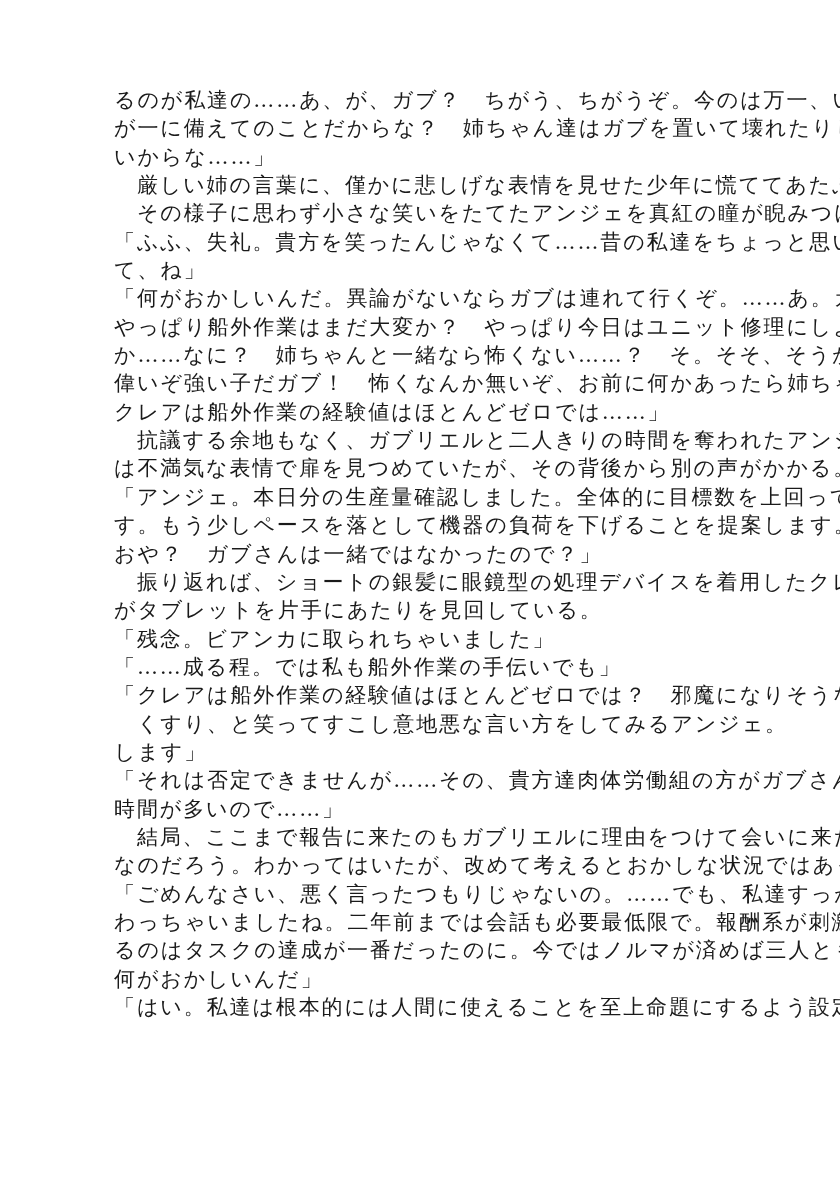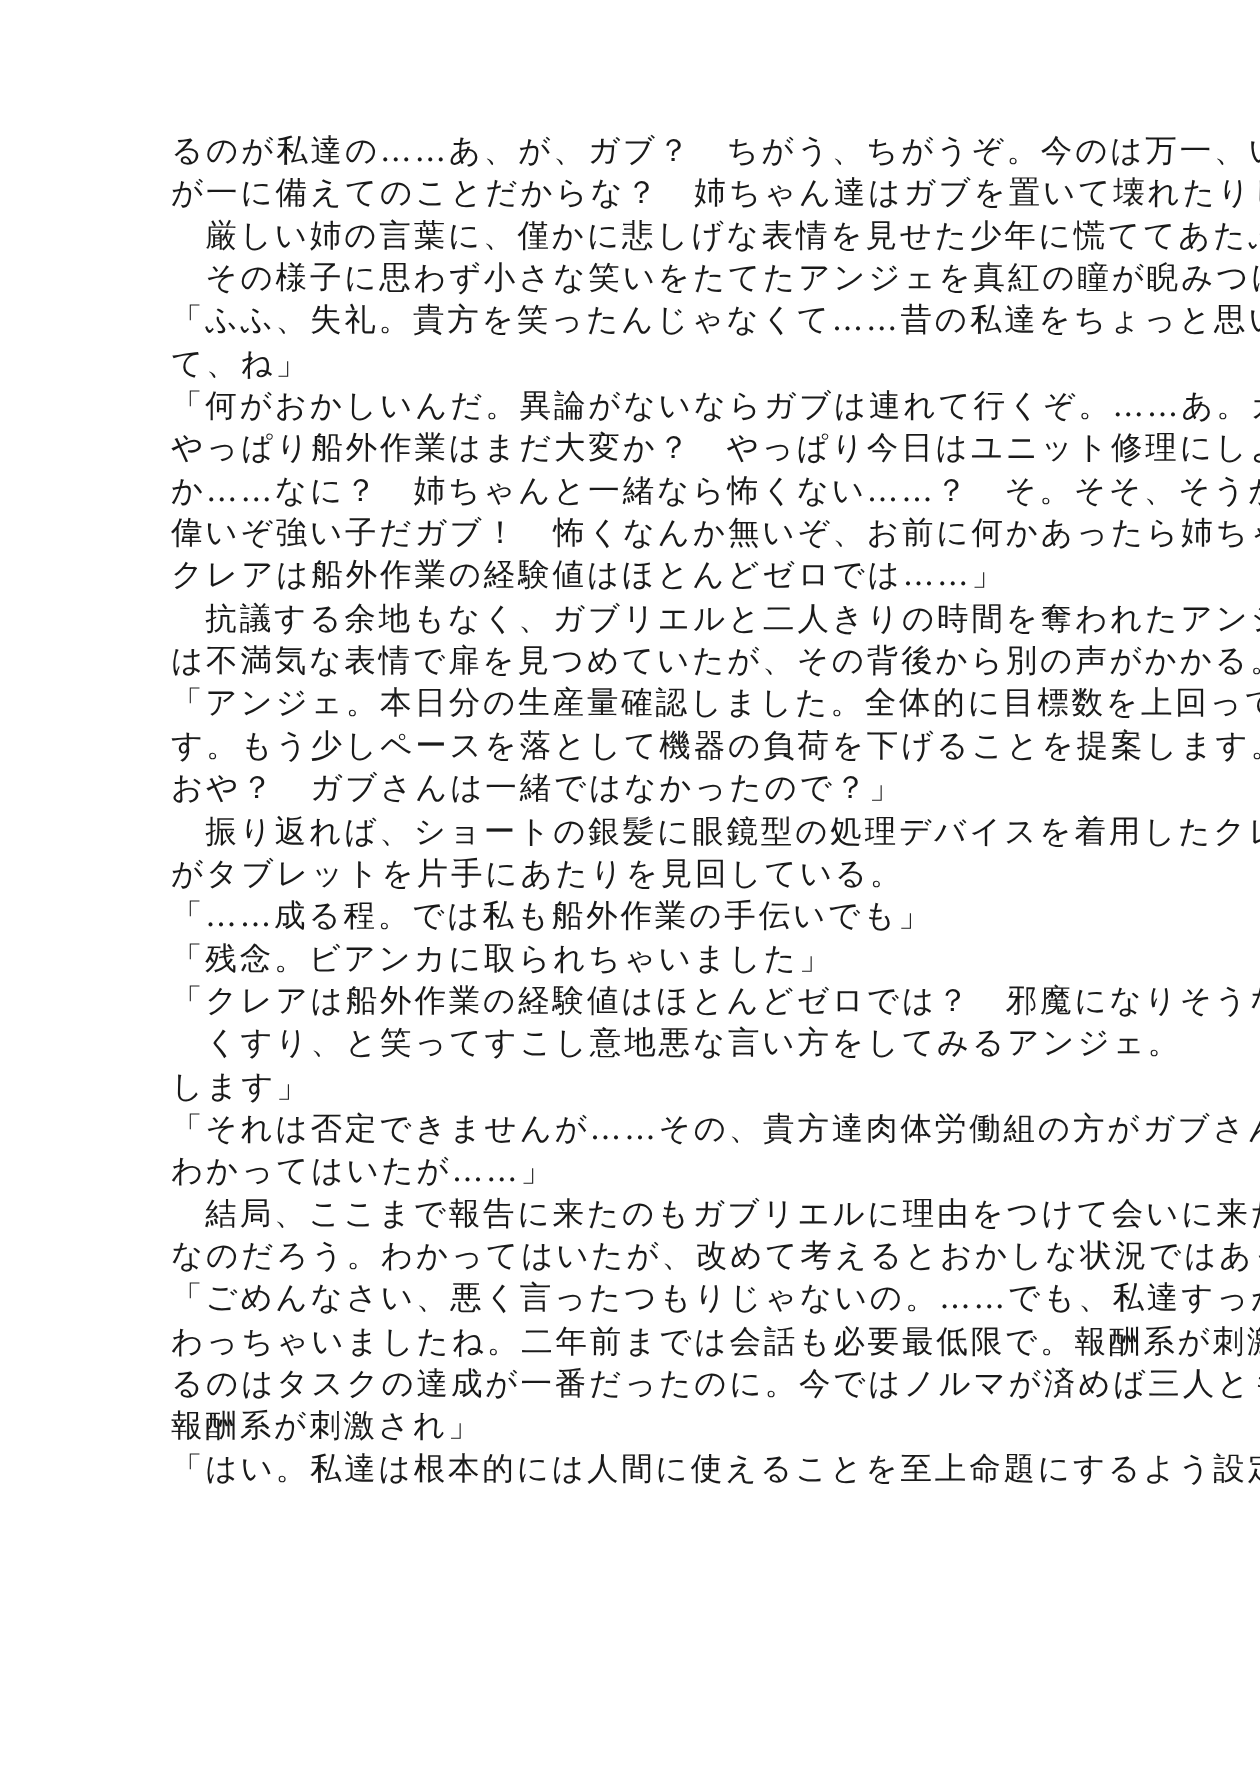--- a/index.html
+++ b/index.html
@@ -38,44 +38,45 @@
       height: 28.35px;
     }
   </style>
 </head>
 <body>
 
 <div class="page">
   <div class="body-text">
     <span class="line">るのが私達の……あ、が、ガブ？　ちがう、ちがうぞ。今のは万一、いや億</span>
     <span class="line">が一に備えてのことだからな？　姉ちゃん達はガブを置いて壊れたりしな</span>
+    <span class="line">いからな……」</span>
     <span class="line">　厳しい姉の言葉に、僅かに悲しげな表情を見せた少年に慌ててあたふた</span>
     <span class="line">　その様子に思わず小さな笑いをたてたアンジェを真紅の瞳が睨みつける。</span>
     <span class="line">「ふふ、失礼。貴方を笑ったんじゃなくて……昔の私達をちょっと思い出し</span>
     <span class="line">て、ね」</span>
     <span class="line">「何がおかしいんだ。異論がないならガブは連れて行くぞ。……あ。ガブ。</span>
     <span class="line">やっぱり船外作業はまだ大変か？　やっぱり今日はユニット修理にしよう</span>
     <span class="line">か……なに？　姉ちゃんと一緒なら怖くない……？　そ。そそ、そうか！</span>
     <span class="line">偉いぞ強い子だガブ！　怖くなんか無いぞ、お前に何かあったら姉ちゃん</span>
     <span class="line">クレアは船外作業の経験値はほとんどゼロでは……」</span>
     <span class="line">　抗議する余地もなく、ガブリエルと二人きりの時間を奪われたアンジェ</span>
     <span class="line">は不満気な表情で扉を見つめていたが、その背後から別の声がかかる。</span>
     <span class="line">「アンジェ。本日分の生産量確認しました。全体的に目標数を上回っていま</span>
     <span class="line">す。もう少しペースを落として機器の負荷を下げることを提案します。……</span>
     <span class="line">おや？　ガブさんは一緒ではなかったので？」</span>
     <span class="line">　振り返れば、ショートの銀髪に眼鏡型の処理デバイスを着用したクレア</span>
     <span class="line">がタブレットを片手にあたりを見回している。</span>
+    <span class="line">「残念。ビアンカに取られちゃいました」</span>
     <span class="line">「……成る程。では私も船外作業の手伝いでも」</span>
-    <span class="line">「残念。ビアンカに取られちゃいました」</span>
     <span class="line">「クレアは船外作業の経験値はほとんどゼロでは？　邪魔になりそうな気が</span>
     <span class="line">　くすり、と笑ってすこし意地悪な言い方をしてみるアンジェ。</span>
     <span class="line">します」</span>
     <span class="line">「それは否定できませんが……その、貴方達肉体労働組の方がガブさんとの</span>
-    <span class="line">わかってはいたが……」</span>
+    <span class="line">時間が多いので……」</span>
     <span class="line">　結局、ここまで報告に来たのもガブリエルに理由をつけて会いに来ただけ</span>
     <span class="line">なのだろう。わかってはいたが、改めて考えるとおかしな状況ではあった。</span>
     <span class="line">「ごめんなさい、悪く言ったつもりじゃないの。……でも、私達すっかり変</span>
     <span class="line">わっちゃいましたね。二年前までは会話も必要最低限で。報酬系が刺激され</span>
     <span class="line">るのはタスクの達成が一番だったのに。今ではノルマが済めば三人ともガ</span>
-    <span class="line">報酬系が刺激され」</span>
+    <span class="line">何がおかしいんだ」</span>
     <span class="line">「はい。私達は根本的には人間に使えることを至上命題にするよう設定され</span>
   </div>
 </div>
 
 </body></html>

